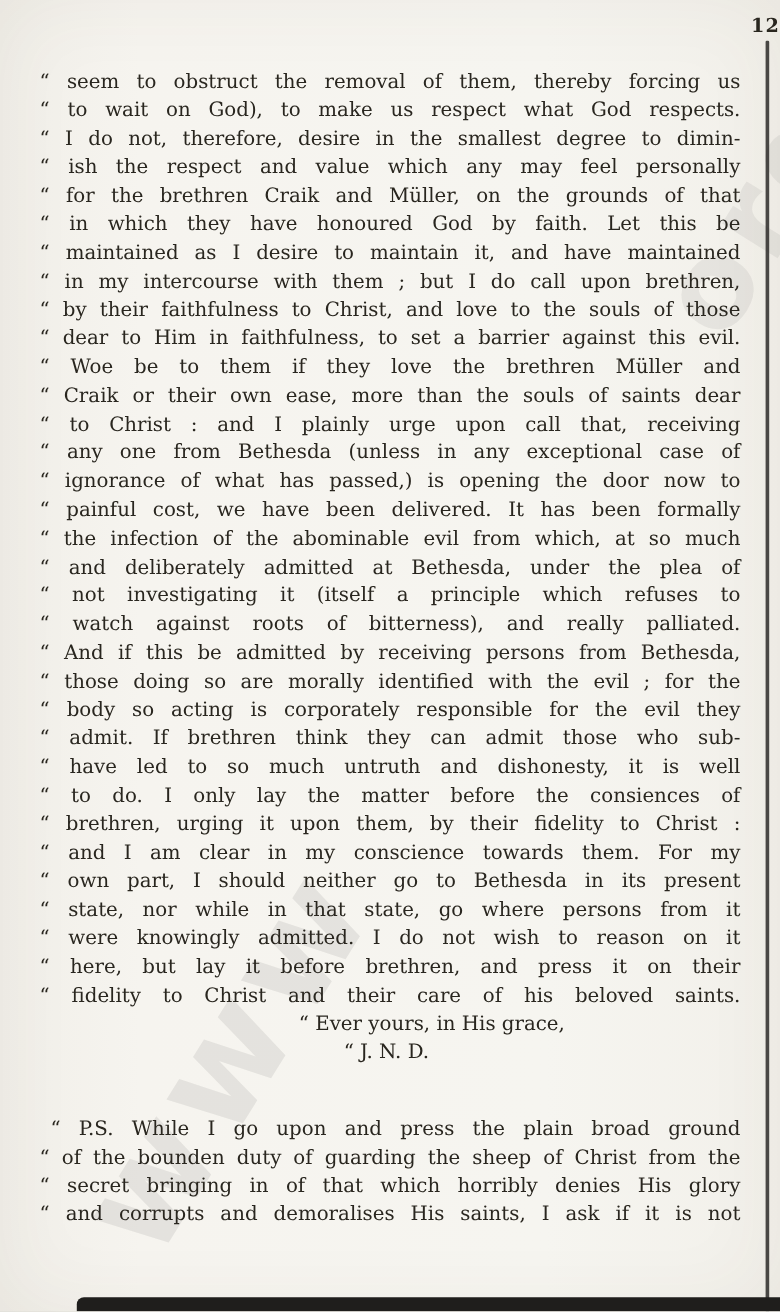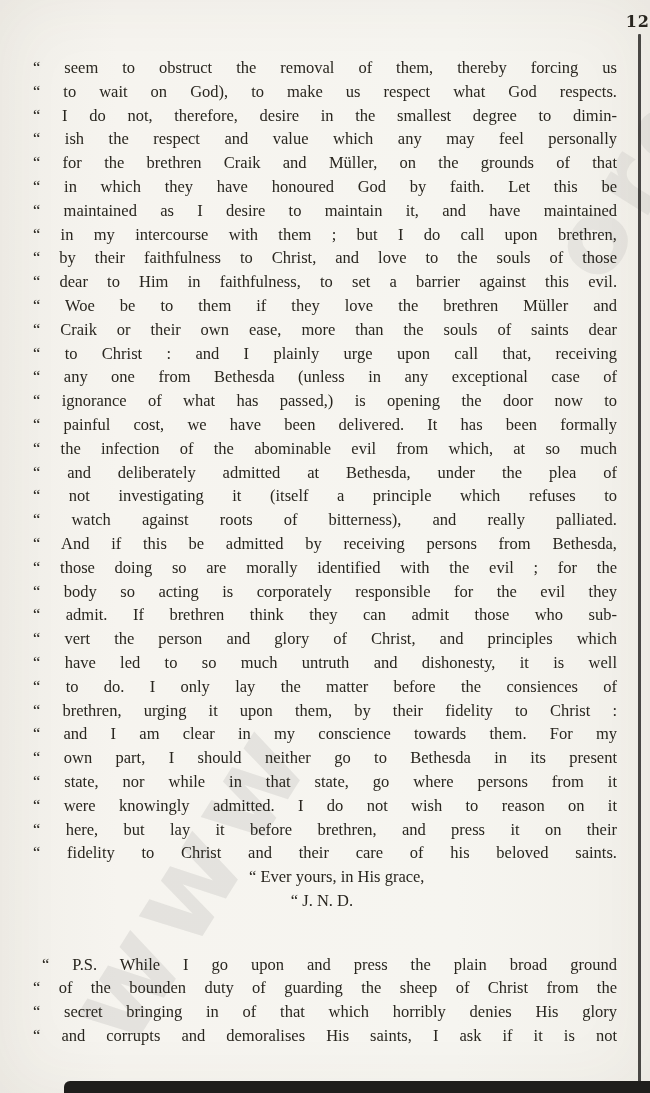--- a/index.html
+++ b/index.html
@@ -14,21 +14,21 @@
     font-family:"DejaVu Serif","Liberation Serif",serif;
     color:#29261f;
   }
   .page-number {
     position:absolute; top:12px; left:0; right:0;
     text-align:right;
     font-size:16px; font-weight:bold; letter-spacing:1px;
   }
   .text-col {
     position:absolute; top:56px; left:33px; width:584px;
-    font-size:16.5px; line-height:23.8px;font-family:Liberation Serif, serif;
+    font-size:16.5px; line-height:23.8px;
   }
   .line {
     text-align:justify;
     -moz-text-align-last:justify;
     text-align-last:justify;
   }
   .ps { margin-top:40px; }
   .ps .line:first-child { padding-left:9px; }
   .closing { padding-left:216px; }
   .signature { text-align:center; padding-right:6px; }
@@ -84,21 +84,20 @@
         <div class="line">“ ignorance of what has passed,) is opening the door now to</div>
         <div class="line">“ painful cost, we have been delivered.  It has been formally</div>
         <div class="line">“ the infection of the abominable evil from which, at so much</div>
         <div class="line">“ and deliberately admitted at Bethesda, under the plea of</div>
         <div class="line">“ not investigating it (itself a principle which refuses to</div>
         <div class="line">“ watch against roots of bitterness), and really palliated.</div>
         <div class="line">“ And if this be admitted by receiving persons from Bethesda,</div>
         <div class="line">“ those doing so are morally identified with the evil ; for the</div>
         <div class="line">“ body so acting is corporately responsible for the evil they</div>
         <div class="line">“ admit.  If brethren think they can admit those who sub-</div>
-        <div class="line">“ vert the person and glory of Christ, and principles which</div>
         <div class="line">“ have led to so much untruth and dishonesty, it is well</div>
         <div class="line">“ to do.  I only lay the matter before the consiences of</div>
         <div class="line">“ brethren, urging it upon them, by their fidelity to Christ :</div>
         <div class="line">“ and I am clear in my conscience towards them.  For my</div>
         <div class="line">“ own part, I should neither go to Bethesda in its present</div>
         <div class="line">“ state, nor while in that state, go where persons from it</div>
         <div class="line">“ were knowingly admitted.  I do not wish to reason on it</div>
         <div class="line">“ here, but lay it before brethren, and press it on their</div>
         <div class="line">“ fidelity to Christ and their care of his beloved saints.</div>
       </div>

